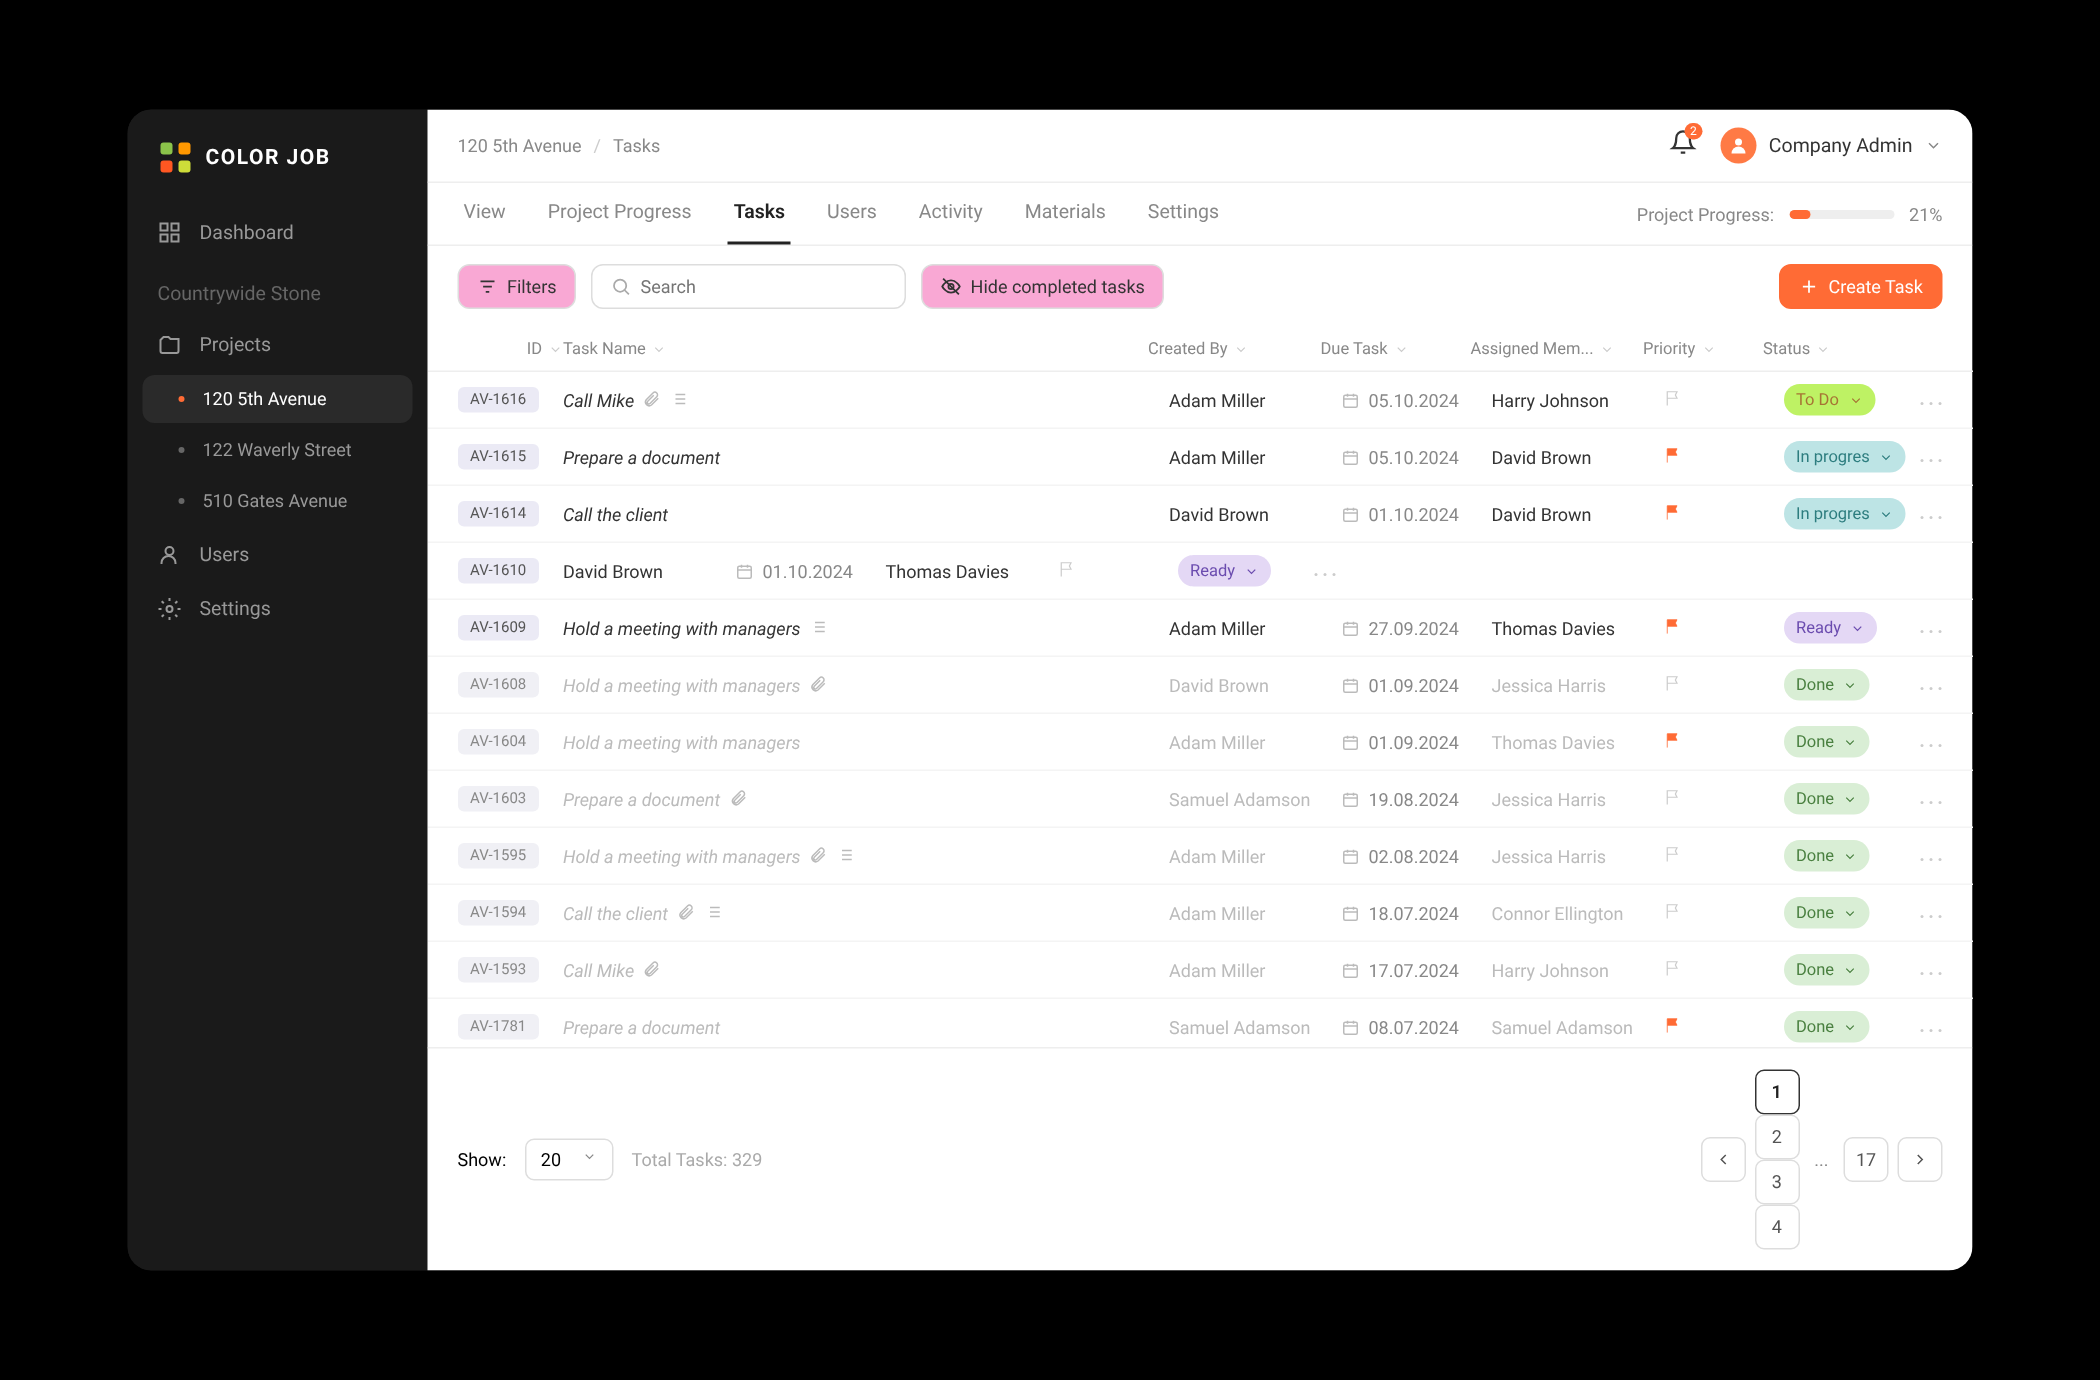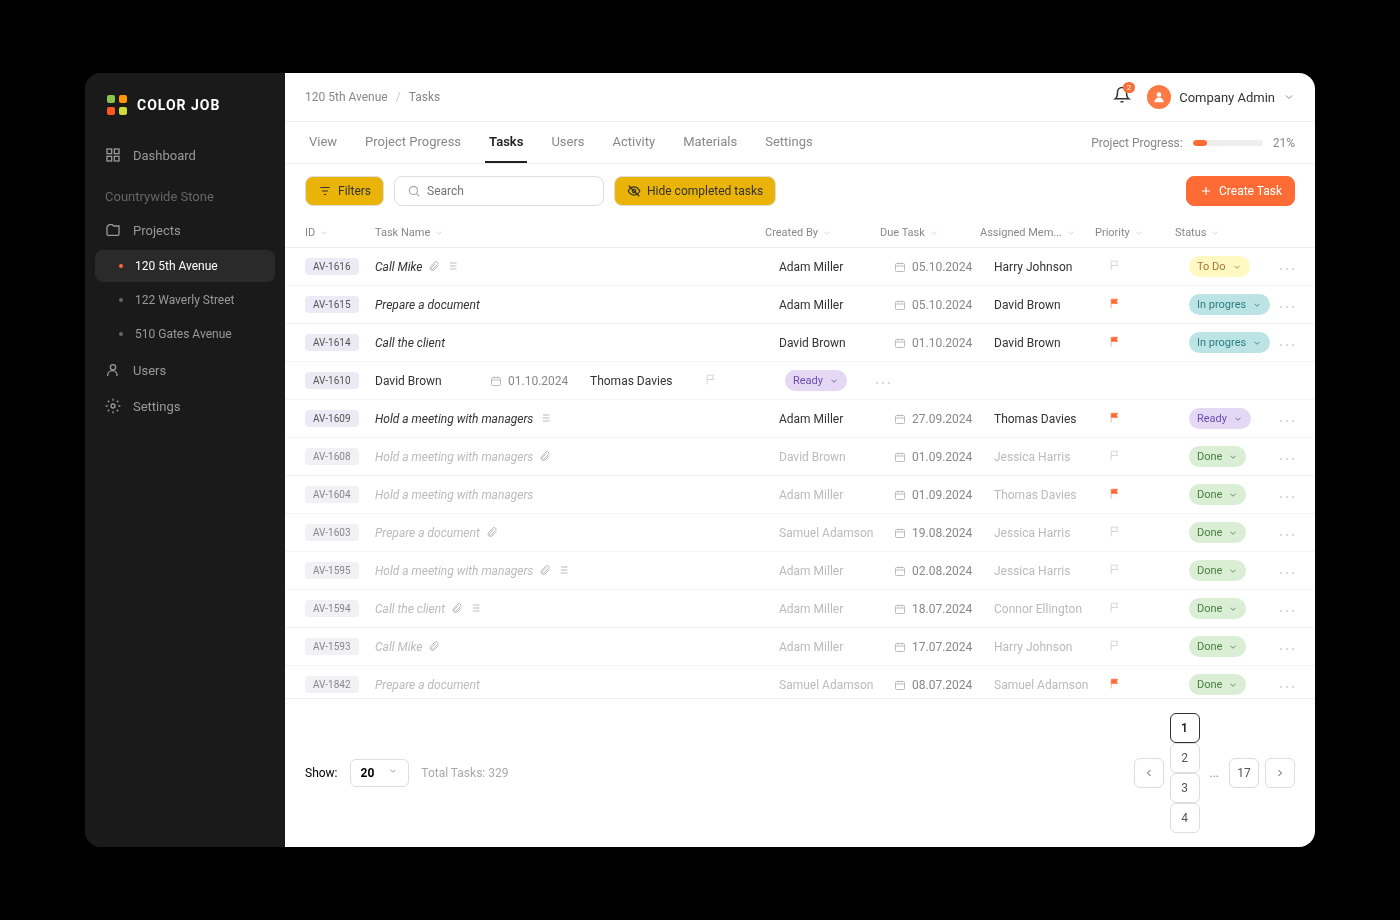--- a/index.html
+++ b/index.html
@@ -31,31 +31,31 @@
 .chev-down { width: 12px; height: 12px; stroke: #888; fill: none; stroke-width: 2; }
 .tabs-row { display: flex; align-items: center; justify-content: space-between; padding: 0 20px; border-bottom: 1px solid #eee; }
 .tabs { display: flex; gap: 20px; }
 .tab { padding: 12px 4px; font-size: 13px; color: #888; cursor: pointer; border-bottom: 2px solid transparent; }
 .tab.active { color: #222; font-weight: 600; border-bottom-color: #222; }
 .progress-group { display: flex; align-items: center; gap: 10px; font-size: 12px; color: #888; }
 .progress-bar { width: 70px; height: 6px; background: #eee; border-radius: 3px; position: relative; overflow: hidden; }
 .progress-fill { height: 100%; background: #ff6b35; border-radius: 3px; }
 .toolbar { display: flex; align-items: center; justify-content: space-between; padding: 12px 20px; }
 .toolbar-left { display: flex; align-items: center; gap: 10px; }
-.btn { display: flex; align-items: center; gap: 6px; padding: 7px 12px; border: 1px solid #ddd; border-radius: 8px; background: #eab308; font-size: 12px; color: #333; cursor: pointer; }
+.btn { display: flex; align-items: center; gap: 6px; padding: 7px 12px; border: 1px solid #ddd; border-radius: 8px; background: #f9a8d4; font-size: 12px; color: #333; cursor: pointer; }
 .btn svg { width: 14px; height: 14px; stroke: currentColor; fill: none; stroke-width: 2; }
 .search { display: flex; align-items: center; gap: 6px; padding: 7px 12px; border: 1px solid #ddd; border-radius: 8px; width: 210px; }
 .search input { border: none; outline: none; font-size: 12px; flex: 1; }
 .search svg { width: 14px; height: 14px; stroke: #aaa; fill: none; stroke-width: 2; }
 .btn-primary { background: #ff6b35; border-color: #ff6b35; color: #fff; }
 .table { flex: 1; overflow: auto; }
 .thead { display: flex; padding: 8px 20px; border-bottom: 1px solid #eee; font-size: 11px; color: #888; }
 .th { display: flex; align-items: center; gap: 4px; }
 .th svg { width: 10px; height: 10px; stroke: #ccc; fill: none; stroke-width: 2; }
-.col-id { width: 70px; }
+.col-id { width: 70px; justify-content: flex-end; }
 .col-name { flex: 1; min-width: 280px; }
 .col-created { width: 115px; }
 .col-due { width: 100px; }
 .col-assigned { width: 115px; }
 .col-priority { width: 80px; }
 .col-status { width: 90px; }
 .col-actions { width: 30px; }
 .row { display: flex; padding: 8px 20px; border-bottom: 1px solid #f4f4f4; align-items: center; font-size: 12px; }
 .row.done { color: #bbb; }
 .row.done .id-badge { background: #f0f0f5; color: #888; }
@@ -63,29 +63,29 @@
 .td-name { display: flex; align-items: flex-start; gap: 6px; font-style: italic; }
 .td-name svg { width: 12px; height: 12px; stroke: #bbb; fill: none; stroke-width: 2; }
 .td-due { display: flex; align-items: center; gap: 6px; color: #888; }
 .row:not(.done) .td-created, .row:not(.done) .td-assigned, .row:not(.done) .td-name-text { color: #333; }
 .td-due svg { width: 12px; height: 12px; stroke: #bbb; fill: none; stroke-width: 2; }
 .flag { width: 13px; height: 13px; }
 .flag.orange { fill: #ff6b35; stroke: #ff6b35; }
 .flag.grey { fill: none; stroke: #ccc; stroke-width: 1.5; }
 .status-badge { padding: 4px 8px; border-radius: 14px; font-size: 11px; display: inline-flex; align-items: center; gap: 6px; cursor: pointer; }
 .status-badge svg { width: 10px; height: 10px; stroke: currentColor; fill: none; stroke-width: 2; }
-.status-todo { background: #fef9c3; color: #a67434; }
+.status-todo { background: #bef264; color: #a67434; }
 .status-progress { background: #bde4e5; color: #2d7d7f; }
 .status-ready { background: #e4d8f5; color: #6b4caf; }
 .status-done { background: #d9eed5; color: #4a8040; }
 .more { width: 16px; cursor: pointer; }
 .more svg { width: 16px; height: 4px; fill: #ccc; }
 .footer { border-top: 1px solid #eee; padding: 14px 20px; display: flex; align-items: center; justify-content: space-between; font-size: 12px; }
 .footer-left { display: flex; align-items: center; gap: 12px; }
-.select { display: flex; align-items: flex-start; gap: 14px; padding: 6px 10px; border: 1px solid #ddd; border-radius: 6px; cursor: pointer; font-weight: bold; }
+.select { display: flex; align-items: flex-start; gap: 14px; padding: 6px 10px; border: 1px solid #ddd; border-radius: 6px; cursor: pointer; }
 .select svg { width: 10px; height: 10px; stroke: #888; fill: none; stroke-width: 2; }
 .total { color: #aaa; }
 .pagination { display: flex; align-items: center; gap: 6px; }
 .pg-btn { width: 30px; height: 30px; border: 1px solid #ddd; border-radius: 6px; background: #fff; display: flex; align-items: center; justify-content: center; cursor: pointer; font-size: 12px; color: #555; }
 .pg-btn.active { border-color: #333; color: #222; font-weight: 600; }
 .pg-btn svg { width: 12px; height: 12px; stroke: #555; fill: none; stroke-width: 2; }
 .pg-dots { padding: 0 4px; color: #888; }
 </style>
 </head>
 <body>
@@ -650,21 +650,21 @@
                   <polyline points="6 9 12 15 18 9"></polyline>
                 </svg>
               </span></div>
             <div class="col-actions more"><svg viewBox="0 0 24 6">
                 <circle cx="3" cy="3" r="1.5"></circle>
                 <circle cx="12" cy="3" r="1.5"></circle>
                 <circle cx="21" cy="3" r="1.5"></circle>
               </svg></div>
           </div>
           <div class="row done">
-            <div class="col-id"><span class="id-badge">AV-1842</span></div>
+            <div class="col-id"><span class="id-badge">AV-1781</span></div>
             <div class="col-name td-name">
               <span class="td-name-text">Prepare a document</span>
             </div>
             <div class="col-created td-created">Samuel Adamson</div>
             <div class="col-due td-due">
               <svg viewBox="0 0 24 24">
                 <rect x="3" y="5" width="18" height="16" rx="2"></rect>
                 <line x1="3" y1="10" x2="21" y2="10"></line>
                 <line x1="8" y1="3" x2="8" y2="7"></line>
                 <line x1="16" y1="3" x2="16" y2="7"></line>

